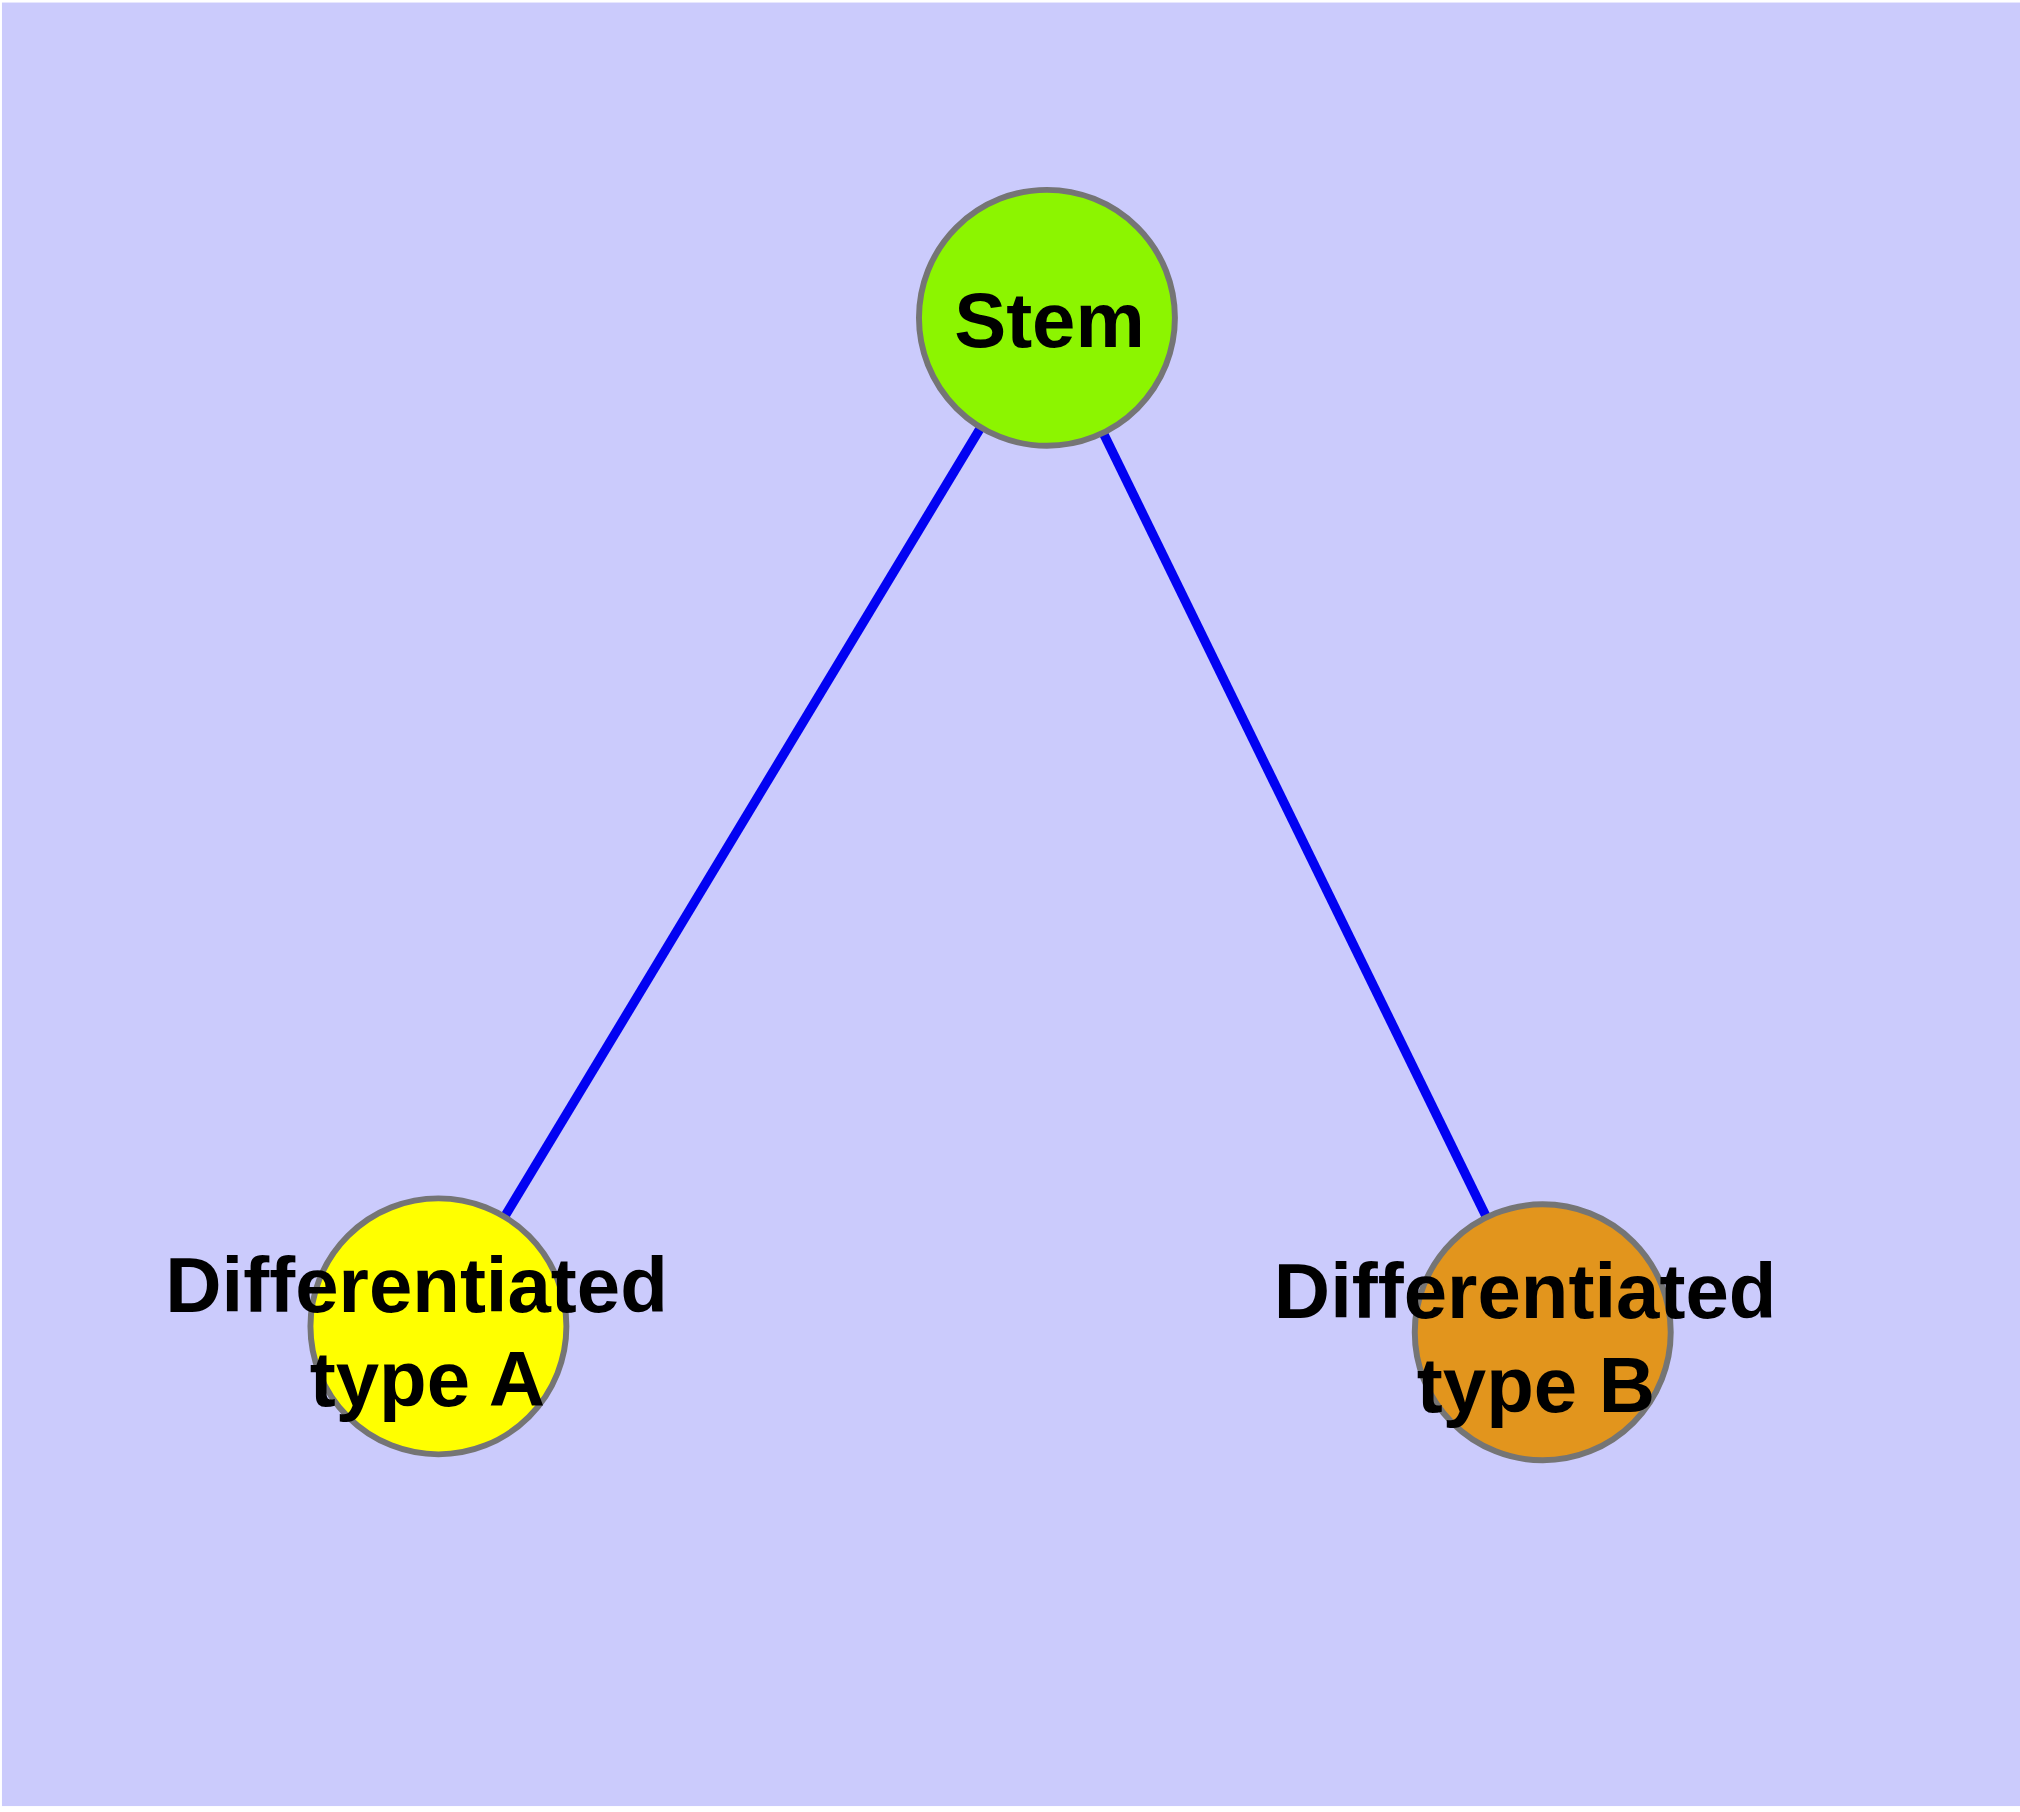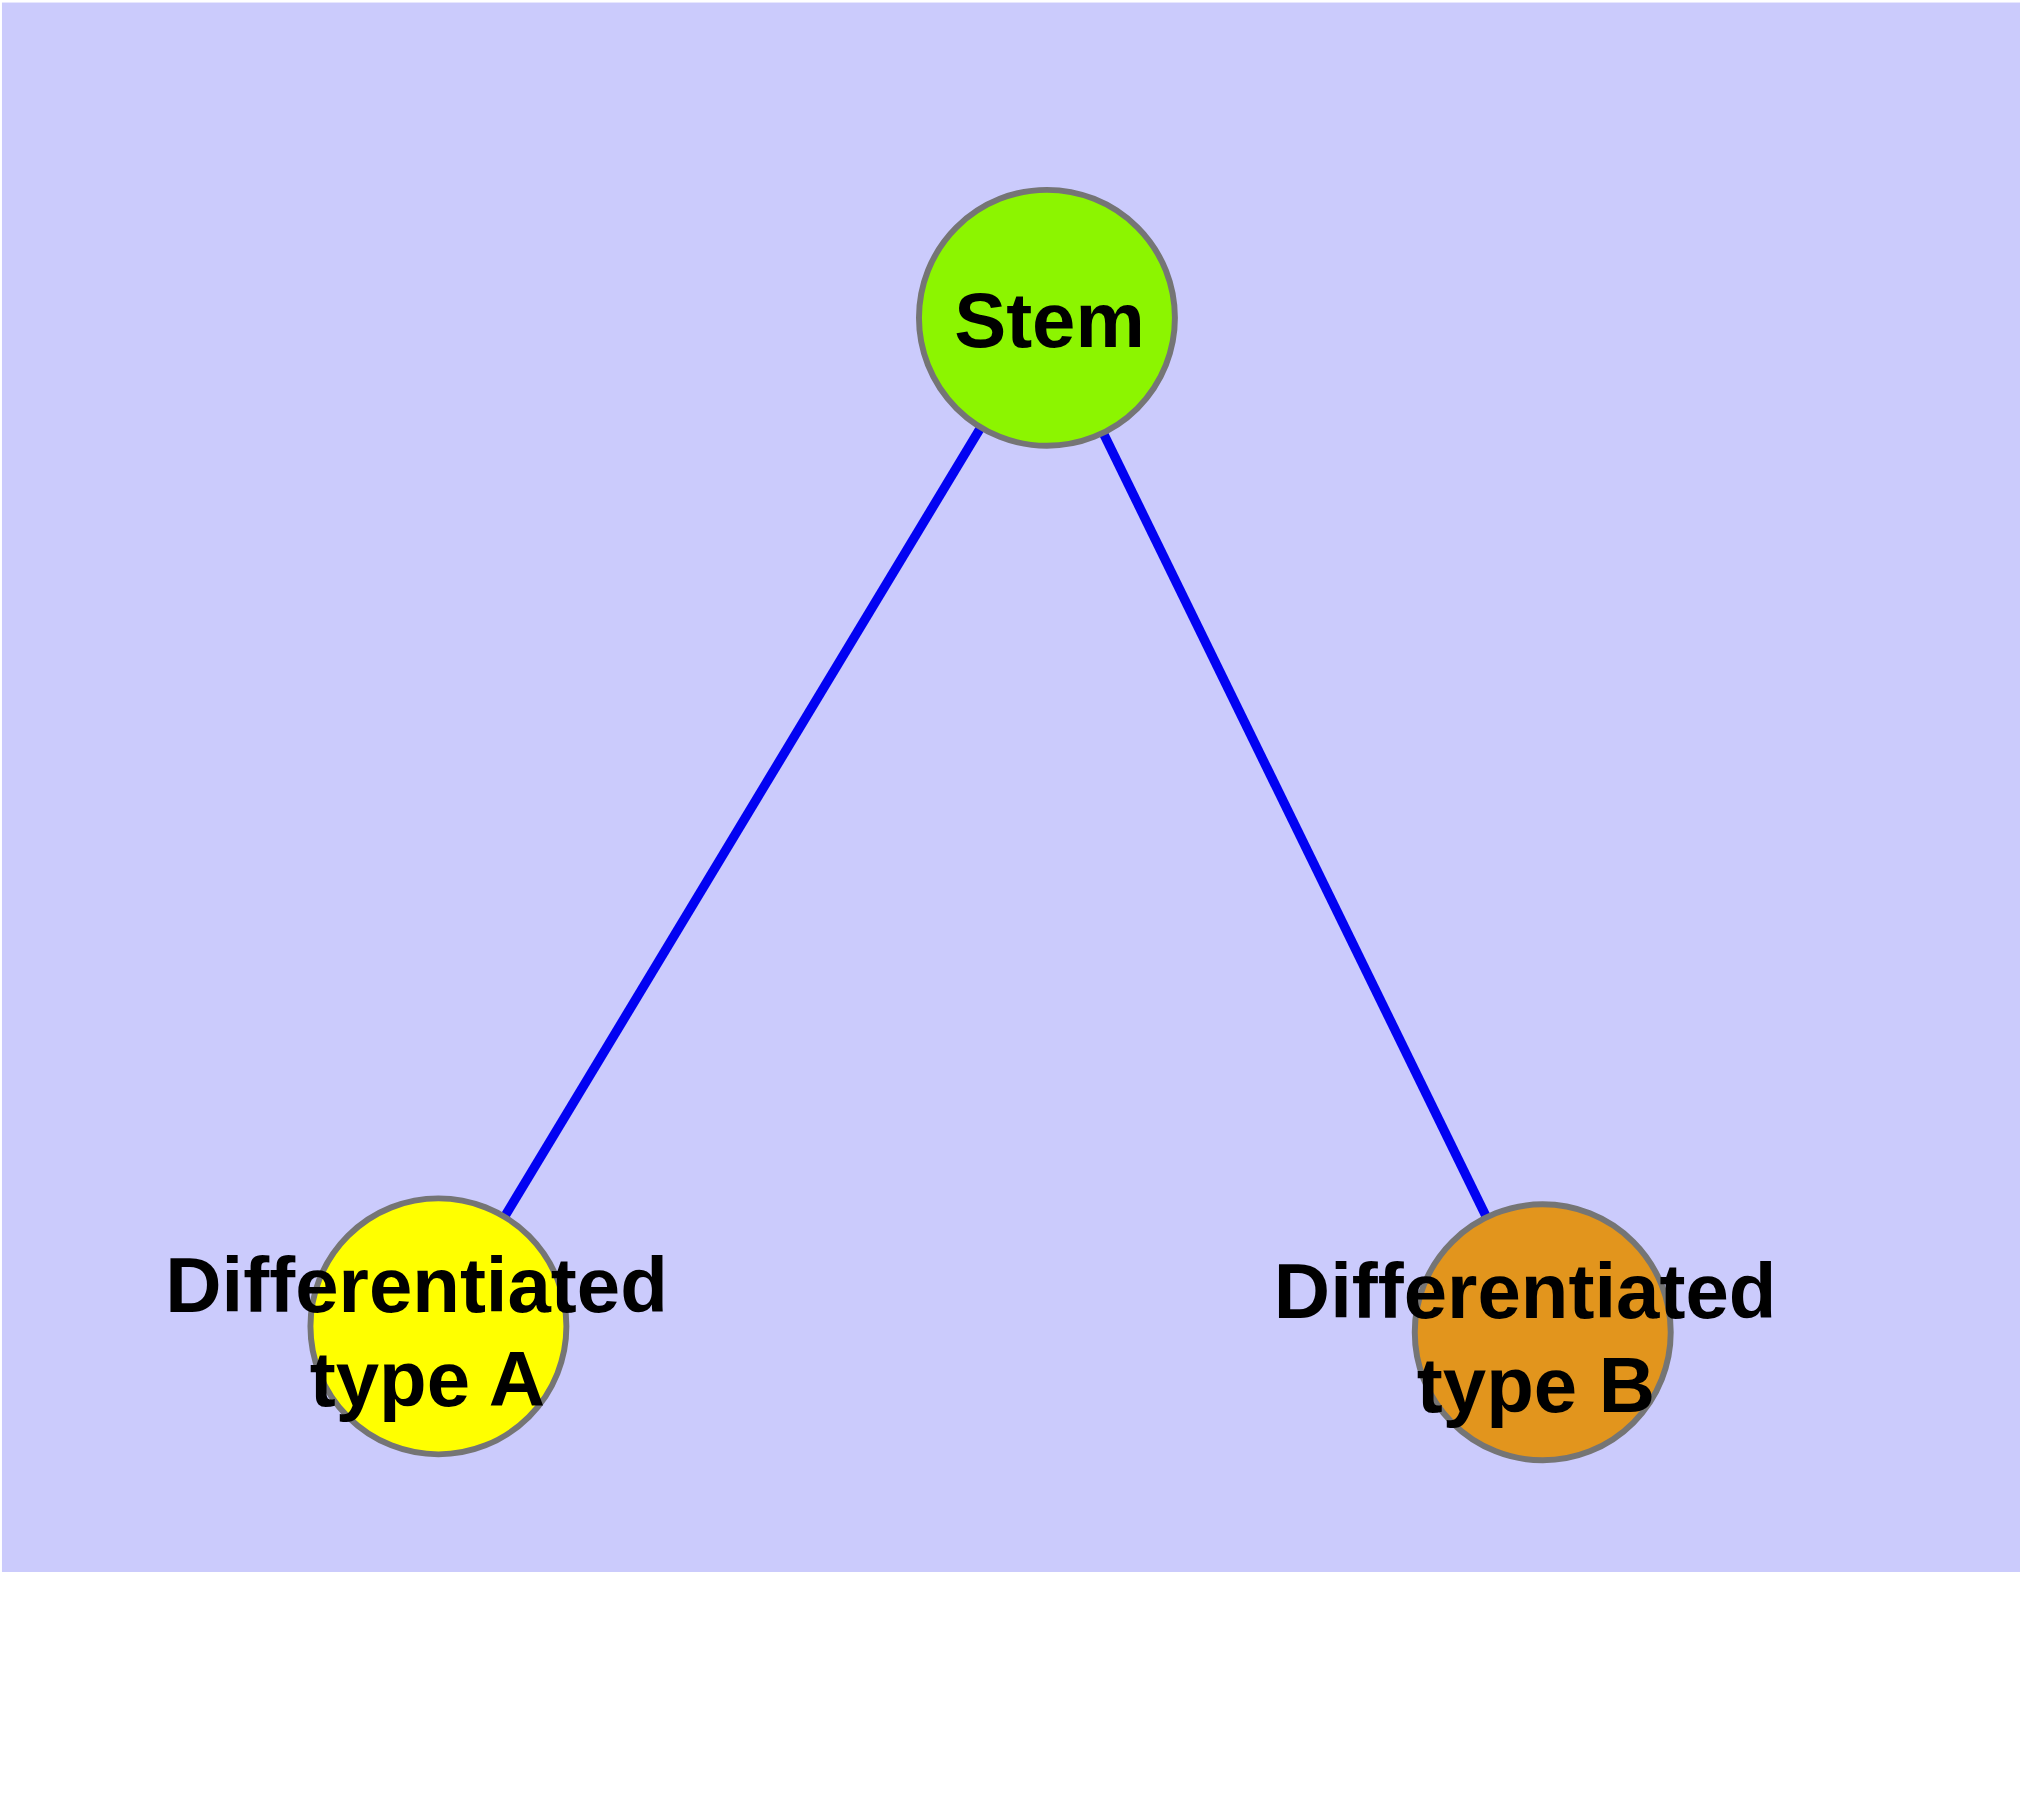--- a/index.html
+++ b/index.html
@@ -3,21 +3,21 @@
 <meta charset="utf-8">
 <style>
   html, body {
     margin: 0;
     padding: 0;
     background: #ffffff;
   }
   .page {
     position: relative;
     width: 2021px;
-    height: 1572px;
+    height: 1812px;
     background: #ffffff;
     overflow: hidden;
     font-family: "Liberation Sans", sans-serif;
   }
   svg.graph {
     position: absolute;
     top: 0;
     left: 0;
     display: block;
   }

